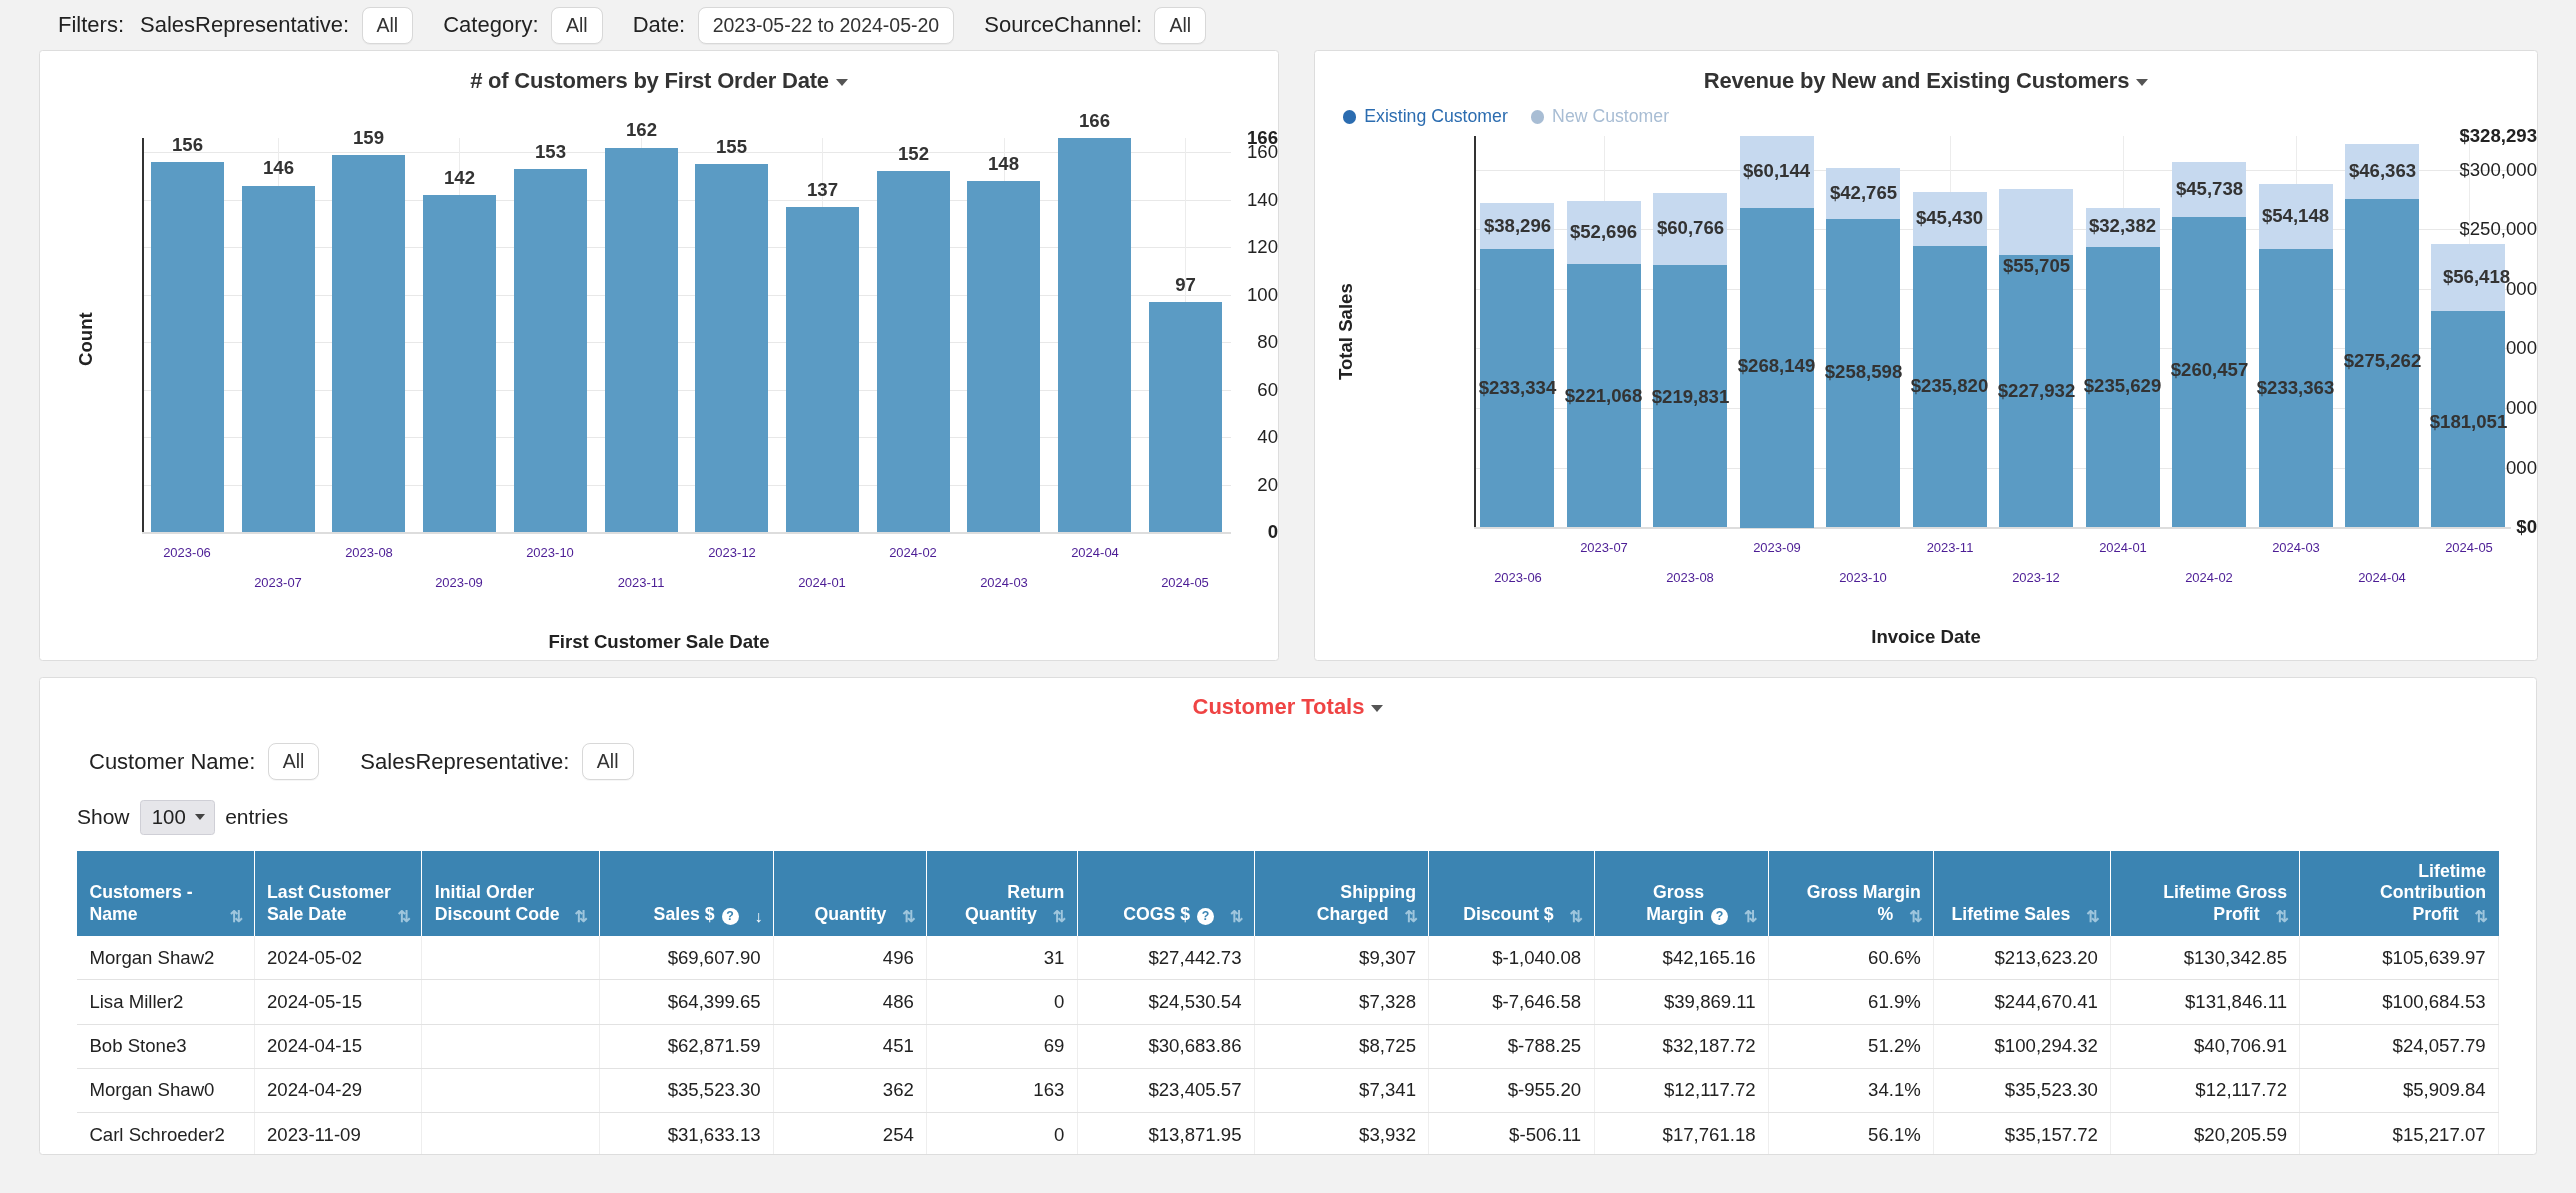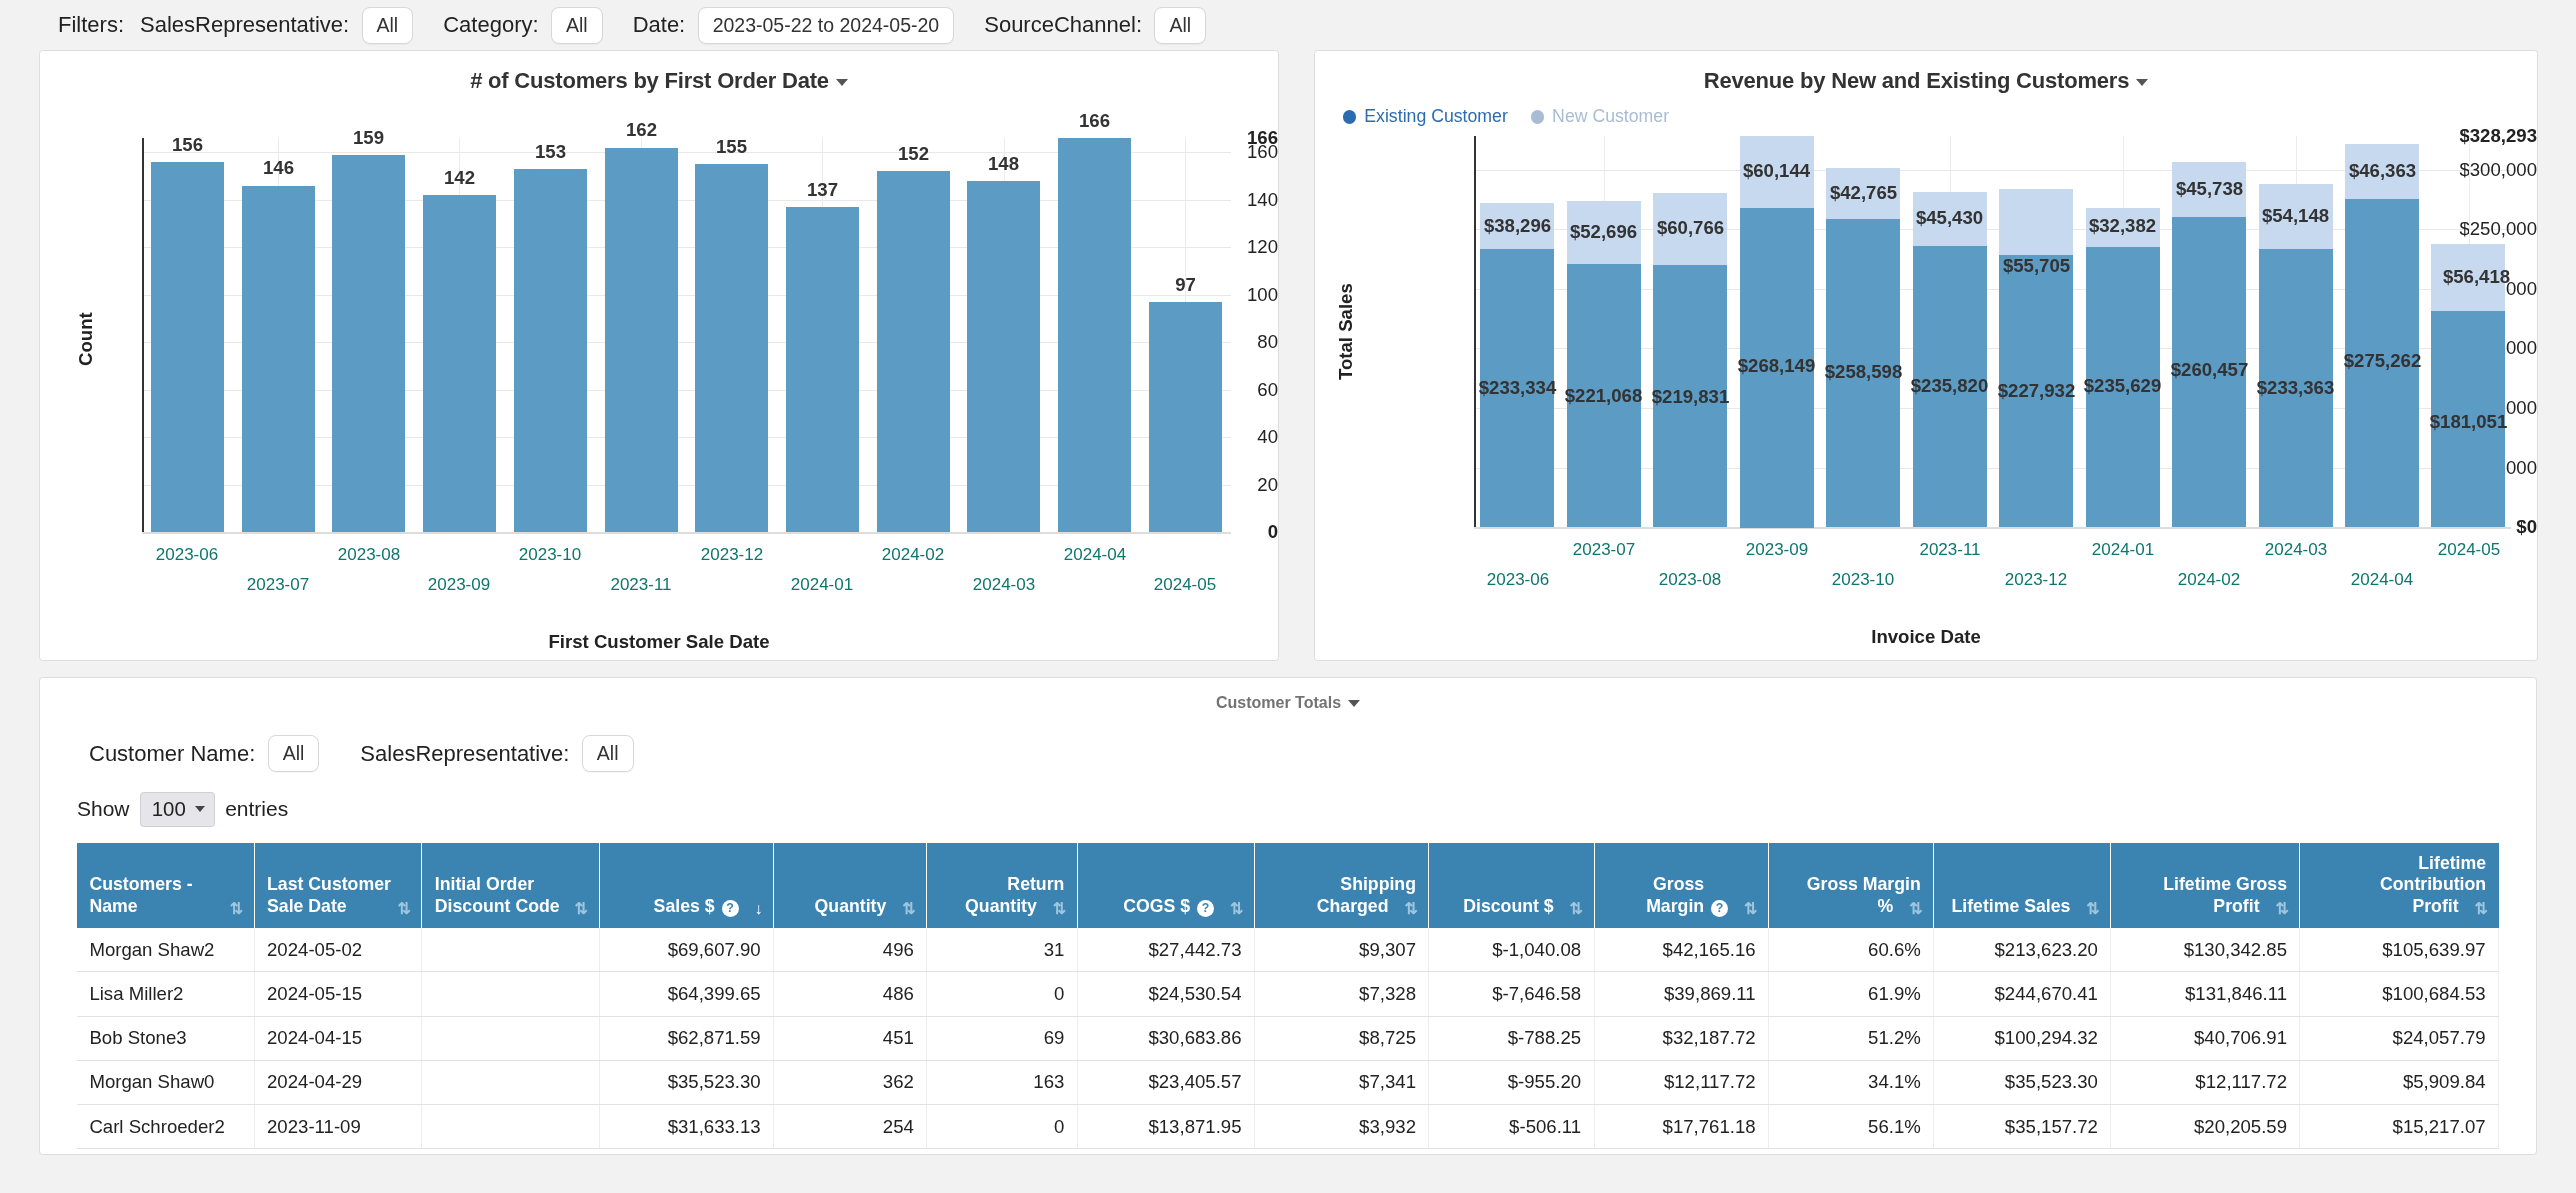--- a/index.html
+++ b/index.html
@@ -148,42 +148,42 @@
   .bar-value-in {
     position: absolute;
     font-size: 18.6px;
     font-weight: bold;
     color: #333;
     text-align: center;
     white-space: nowrap;
   }
   .xtick {
     position: absolute;
-    font-size: 17px;
-    color: #0f766e;
+    font-size: 13px;
+    color: #4c1d95;
     text-align: center;
     white-space: nowrap;
     transform: translateX(-50%);
   }
 
   
   .totals-panel {
     background: #fff;
     border: 0.9px solid #dddddd;
     border-radius: 3.5px;
     margin: 16px 39px 0 39px;
     height: 478px;
     overflow: hidden;
     position: relative;
   }
   .totals-title {
     text-align: center;
-    font-size: 16px;
+    font-size: 22px;
     font-weight: bold;
-    color: #737373;
+    color: #ef4444;
     padding-top: 16px;
   }
   .totals-filters {
     display: flex;
     align-items: center;
     padding: 23px 0 0 49px;
     gap: 0;
   }
   .totals-filters .filter-group { margin-right: 41px; }
   .show-entries {

